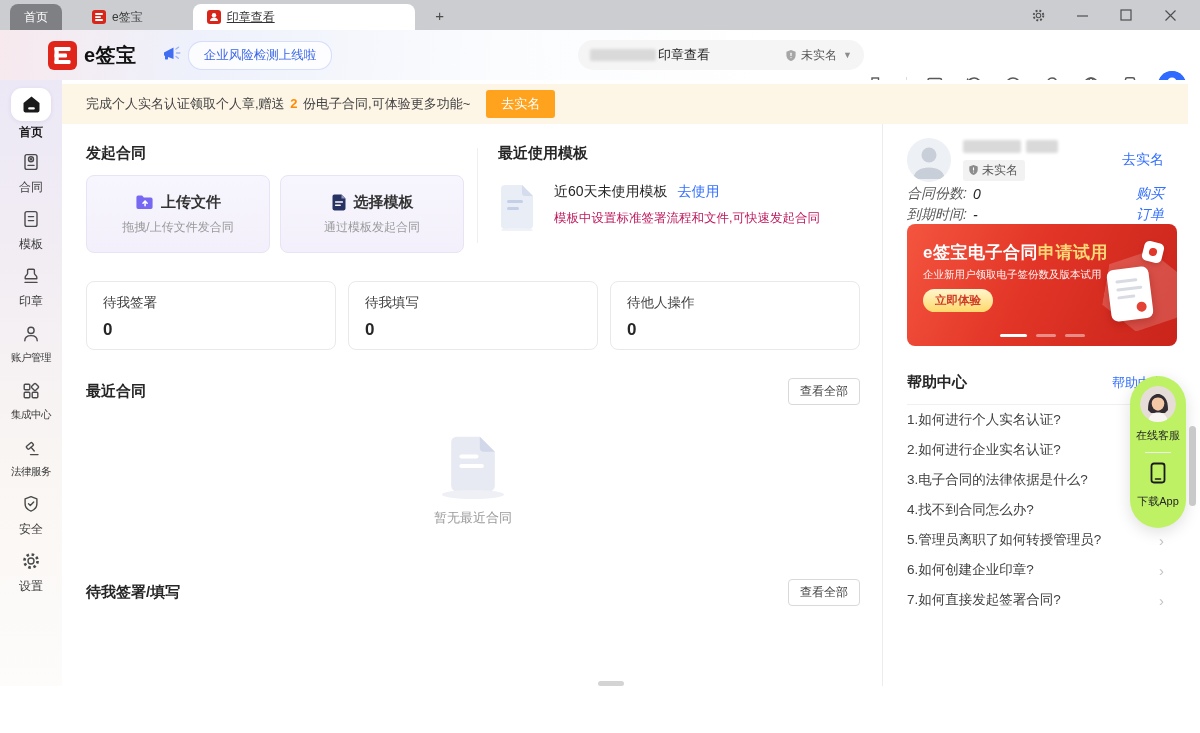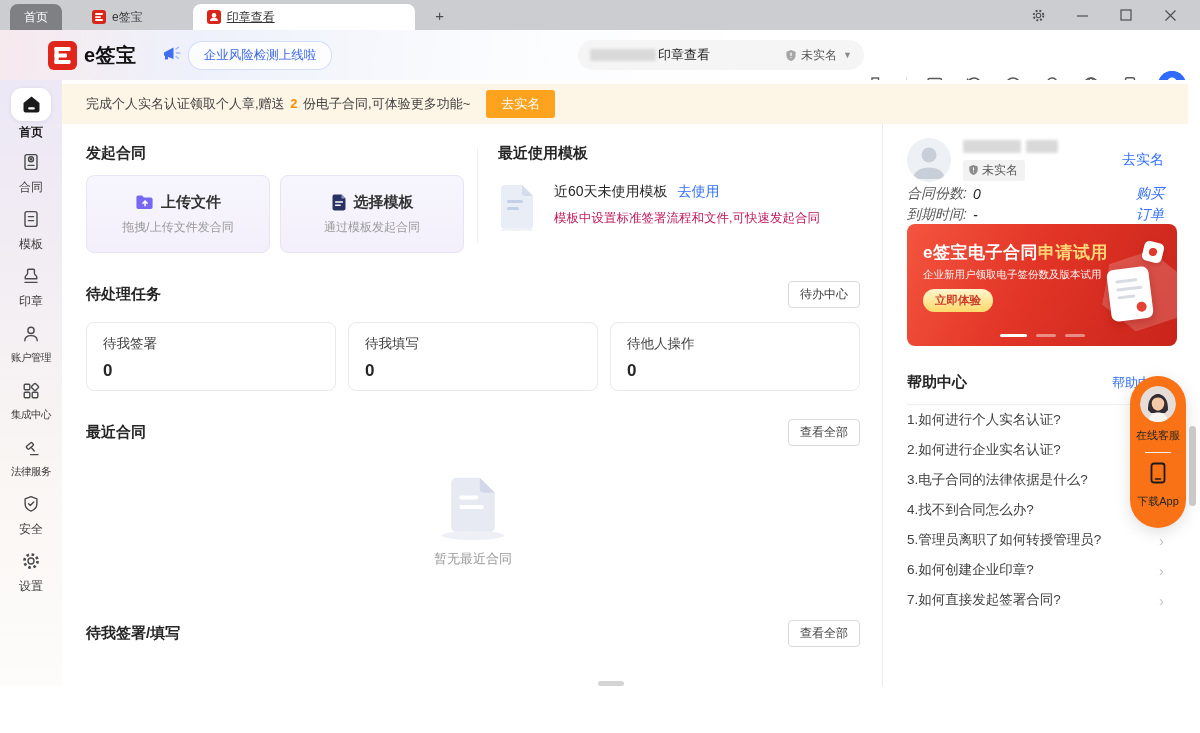--- a/index.html
+++ b/index.html
@@ -138,21 +138,21 @@
   .pdot.on { background:#fff; width:27px; }
 
   .help-head { display:flex; align-items:center; justify-content:space-between; margin-top:27px;gap:25px; }
   .help-more { font-size:13px; }
   .help-div { height:1px; background:#f0f0f0; margin-top:12px; }
   .faq { height:30px; display:flex; align-items:center; justify-content:space-between;
     font-size:13.5px; color:#404040; cursor:pointer; }
   .faq .chev { color:#c3c3c3; font-size:15px; }
 
   
-  .float-widget { position:absolute; left:1130px; top:376px; width:56px; height:152px; background:#f97316;
+  .float-widget { position:absolute; left:1130px; top:376px; width:56px; height:152px; background:#bef264;
     border-radius:28px; box-shadow:0 4px 16px rgba(0,0,0,.13); display:flex; flex-direction:column;
     align-items:center; padding-top:10px; z-index:30; }
   .fw-avatar { width:36px; height:36px; border-radius:50%; overflow:hidden; }
   .fw-label { font-size:11px; color:#262626; margin-top:6px; }
   .fw-div { width:26px; height:1px; background:#ededed; margin:9px 0; }
   .vscroll { position:absolute; left:1189px; top:426px; width:7px; height:80px; background:#c9c9c9; border-radius:4px; z-index:40; }
   .hscroll { position:absolute; left:598px; top:681px; width:26px; height:5px; background:#d4d4d4; border-radius:3px; z-index:40; }
 </style>
 </head>
 <body>
@@ -448,24 +448,20 @@
                   <span>近60天未使用模板</span>
                   <a class="link tpl-link">去使用</a>
                 </div>
                 <div class="tpl-desc">模板中设置标准签署流程和文件,可快速发起合同</div>
               </div>
             </div>
           </div>
         </div>
 
         <div class="sec">
-          <div class="sec-head">
-            <span class="sec-title">待处理任务</span>
-            <button class="ghost-btn">待办中心</button>
-          </div>
           <div class="task-cards">
             <div class="task-card">
               <div class="task-label">待我签署</div>
               <div class="task-value">0</div>
             </div>
             <div class="task-card">
               <div class="task-label">待我填写</div>
               <div class="task-value">0</div>
             </div>
             <div class="task-card">

